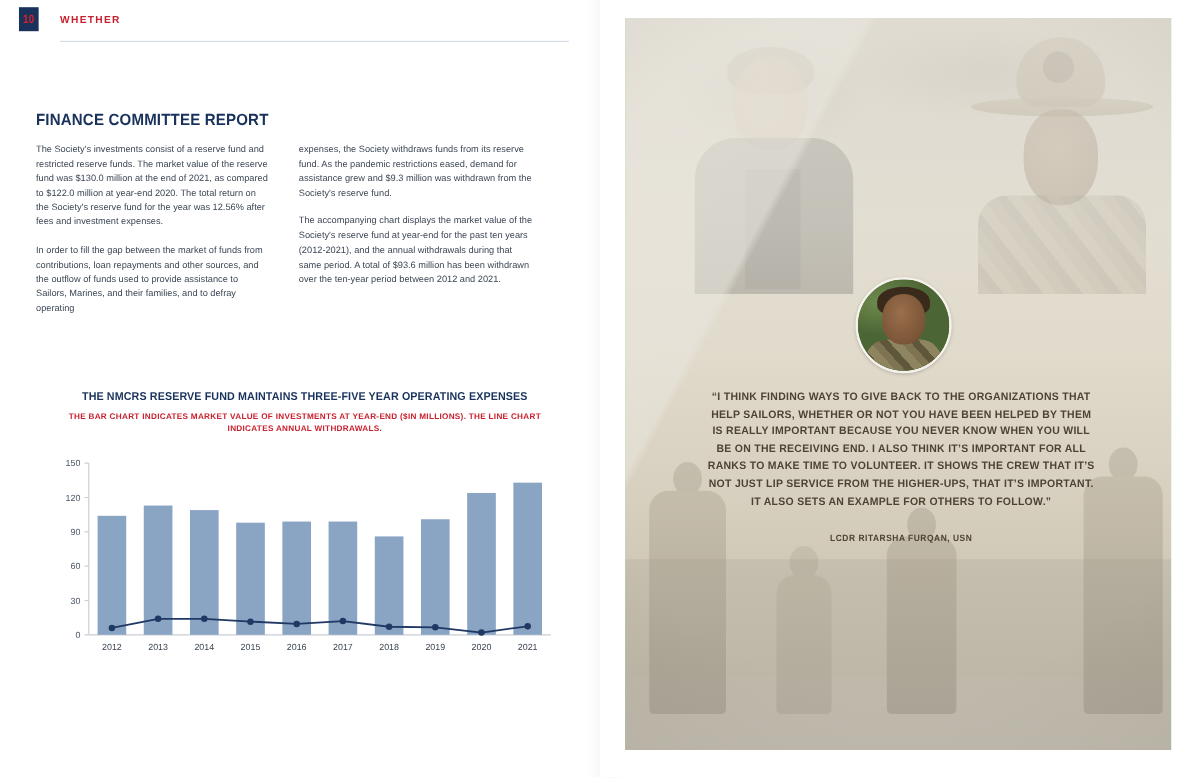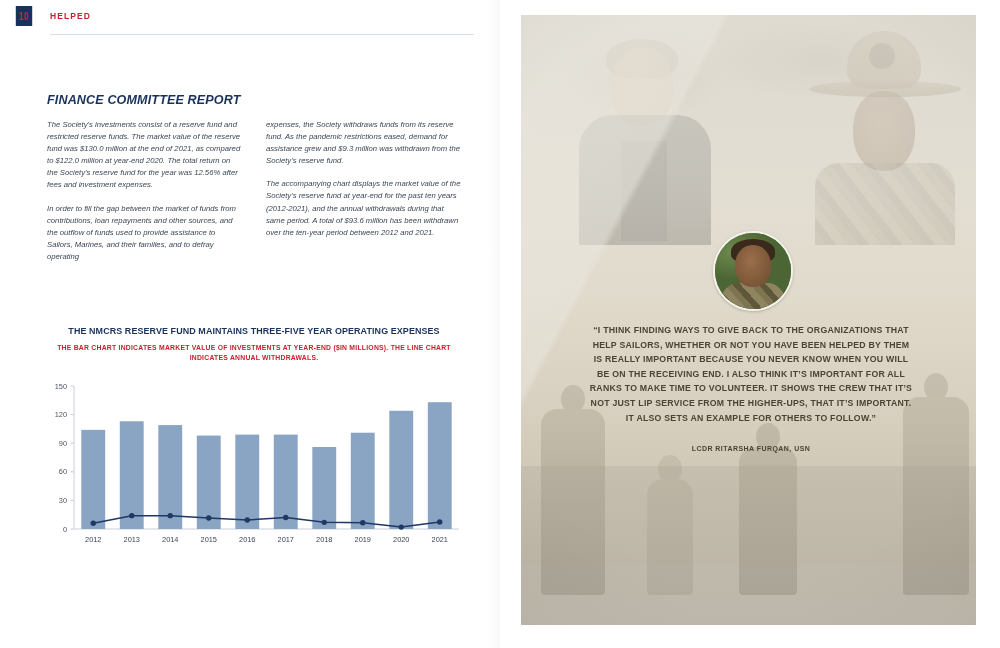--- a/index.html
+++ b/index.html
@@ -62,23 +62,22 @@
   #header-rule {
     position: absolute;
     left: 36px; top: 28px;
     width: 424px; height: 1px;
     background: #d7dde6;
   }
 
   
   #article {
     position: absolute;
-    left: 47px; top: 92px;
+    left: 30px; top: 92px;
     width: 414px;
-    font-style: italic;
   }
   #article-title {
     font-size: 13.5px;
     font-weight: bold;
     letter-spacing: .15px;
     color: #19325c;
     font-family: "Liberation Sans Narrow", "Liberation Sans", sans-serif;
     transform: scaleX(.93);
     transform-origin: left center;
     margin: 0 0 12px 0;
@@ -410,21 +409,21 @@
 </style>
 </head>
 <body>
 
 <div id="spread">
 
   <div id="left-page">
 
     <div id="page-header">
       <div id="page-number-badge">10</div>
-      <div id="header-section-label">HELPED</div>
+      <div id="header-section-label">WHETHER</div>
       <div id="header-rule"></div>
     </div>
 
     <div id="article">
       <h1 id="article-title">FINANCE COMMITTEE REPORT</h1>
       <div id="article-columns">
         <div class="col">
           <p>The Society's investments consist of a reserve fund and restricted reserve funds. The market value of the reserve fund was $130.0 million at the end of 2021, as compared to $122.0 million at year-end 2020. The total return on the Society's reserve fund for the year was 12.56% after fees and investment expenses.</p>
           <p>In order to fill the gap between the market of funds from contributions, loan repayments and other sources, and the outflow of funds used to provide assistance to Sailors, Marines, and their families, and to defray operating</p>
         </div>

